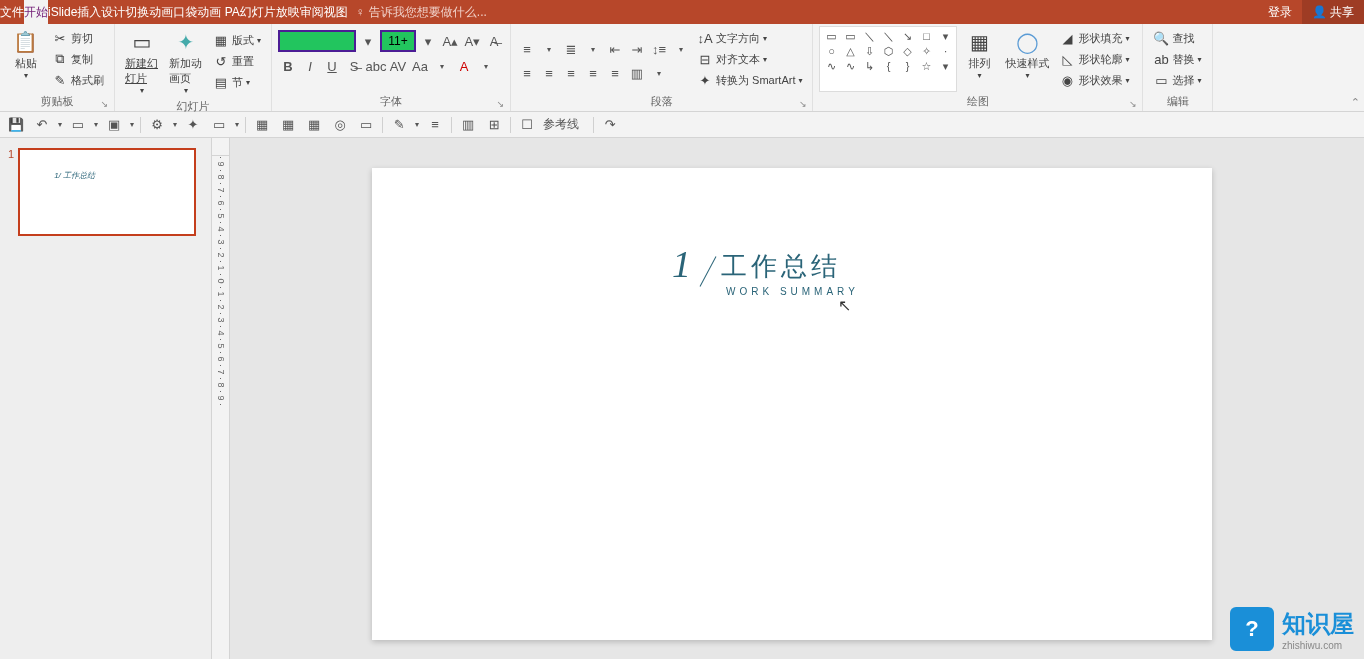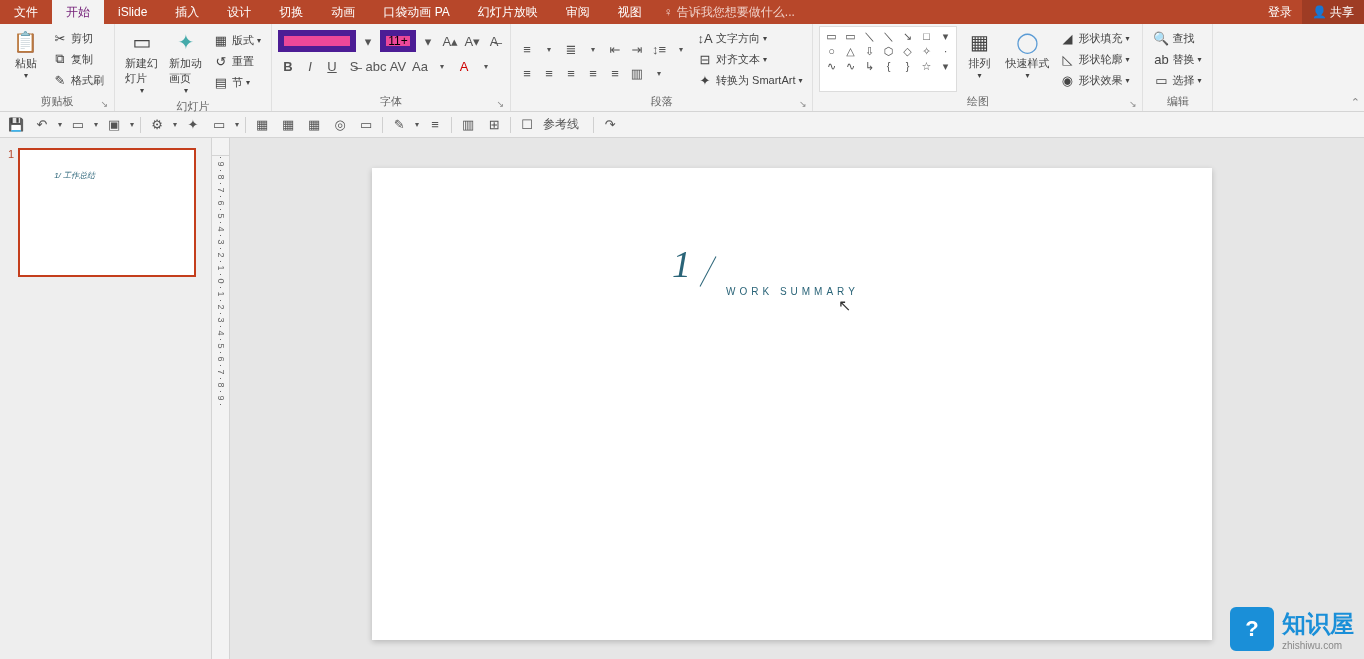--- a/index.html
+++ b/index.html
@@ -1,57 +1,57 @@
 <!DOCTYPE html>
 <html><head>
 <meta charset="utf-8">
 <style>
 * { margin: 0; padding: 0; box-sizing: border-box; font-family: "Microsoft YaHei", sans-serif; }
 body { background: #e6e6e6; width: 1364px; height: 659px; overflow: hidden; position: relative; }
 
 
 .menu-bar { height: 24px; background: #b7472a; display: flex; align-items: stretch; color: #fff; font-size: 12px; position: relative; }
-.menu-tab { padding: 0 14px; display: flex; align-items: center; cursor: pointer; }
+.menu-tab { padding: 0 0; display: flex; align-items: center; cursor: pointer; }
 .menu-tab.file { background: #b7472a; }
 .menu-tab.active { background: #f3f3f3; color: #701a75; }
 .menu-right { position: absolute; right: 0; top: 0; height: 24px; display: flex; align-items: stretch; }
 .menu-right .mr { padding: 12px 10px; display: flex; align-items: center; font-size: 12px; }
 .tell-me { margin-left: 8px; display: flex; align-items: center; color: #f0d0c8; font-size: 12px; }
 
 
 .ribbon { height: 88px; background: #f3f3f3; border-bottom: 1px solid #d4d4d4; display: flex; position: relative; }
 .group { border-right: 1px solid #e0e0e0; padding: 2px 6px 0 6px; display: flex; flex-direction: column; justify-content: space-between; }
 .group-body { display: flex; gap: 2px; flex: 1; }
 .group-label { text-align: center; font-size: 11px; color: #666; padding: 2px 0; position: relative; }
 .group-label .launcher { position: absolute; right: 0; bottom: 2px; font-size: 9px; color: #888; cursor: pointer; }
 .big-btn { display: flex; flex-direction: column; align-items: center; justify-content: flex-start; padding: 2px 4px; font-size: 11px; color: #444; cursor: pointer; min-width: 40px; }
 .big-btn .ic { width: 28px; height: 28px; display: flex; align-items: center; justify-content: center; font-size: 20px; }
 .stack { display: flex; flex-direction: column; gap: 1px; justify-content: center; }
 .small-btn { display: flex; align-items: center; gap: 3px; font-size: 11px; color: #444; padding: 1px 4px; cursor: pointer; height: 20px; }
 .small-btn .ic { width: 16px; height: 16px; display: inline-flex; align-items: center; justify-content: center; font-size: 13px; }
 .row { display: flex; align-items: center; gap: 2px; }
-.font-box, .size-box { border: 6px solid #4c1d95; background: #ec4899; height: 22px; font-size: 12px; padding: 0 4px; display: flex; align-items: center; }
+.font-box, .size-box { border: 2px solid #4c1d95; background: #22c55e; height: 22px; font-size: 12px; padding: 0 4px; display: flex; align-items: center; }
 .font-box { width: 78px; }
 .size-box { width: 36px; justify-content: center; }
 .sq { width: 20px; height: 20px; border: 1px solid transparent; display: inline-flex; align-items: center; justify-content: center; font-size: 13px; color: #555; cursor: pointer; }
 .shape-grid { display: grid; grid-template-columns: repeat(7, 18px); grid-auto-rows: 14px; gap: 1px; padding: 2px; border: 1px solid #dcdcdc; background: #fff; }
 .shape-grid span { font-size: 11px; color: #555; display: flex; align-items: center; justify-content: center; }
 .collapse { position: absolute; right: 4px; bottom: 2px; font-size: 11px; color: #888; cursor: pointer; }
 
 
 .qat { height: 26px; background: #f3f3f3; border-bottom: 1px solid #d4d4d4; display: flex; align-items: center; padding: 0 6px; gap: 6px; font-size: 13px; color: #555; }
 .qat .qbtn { width: 20px; height: 20px; display: inline-flex; align-items: center; justify-content: center; cursor: pointer; }
 .qat .sep { width: 1px; height: 16px; background: #d0d0d0; }
 
 
 .work { position: absolute; top: 138px; left: 0; right: 0; bottom: 0; display: flex; }
 .thumbs { width: 212px; background: #eee; border-right: 1px solid #d4d4d4; padding: 10px 8px; }
 .thumb-wrap { display: flex; gap: 4px; }
 .thumb-num { font-size: 11px; color: #b7472a; }
-.thumb { width: 178px; height: 129px; background: #fff; border: 2px solid #c43e1c; position: relative; }
+.thumb { width: 178px; height: 88px; background: #fff; border: 2px solid #c43e1c; position: relative; }
 .thumb-mark { position: absolute; left: 34px; top: 20px; font-size: 8px; color: #2a6478; font-style: italic; }
 
 .canvas-area { flex: 1; position: relative; overflow: hidden; }
 .ruler-h { position: absolute; top: 0; left: 30px; right: 0; height: 18px; background: #f3f3f3; border-bottom: 1px solid #d4d4d4; font-size: 9px; color: #666; display: flex; align-items: flex-end; justify-content: center; letter-spacing: 0; white-space: nowrap; overflow: hidden; }
 .ruler-v { position: absolute; top: 18px; left: 0; width: 18px; bottom: 0; background: #f3f3f3; border-right: 1px solid #d4d4d4; font-size: 9px; color: #666; writing-mode: vertical-rl; display: flex; align-items: center; justify-content: flex-start; letter-spacing: 0; white-space: nowrap; overflow: hidden; }
 .ruler-corner { position:absolute; top:0; left:0; width:18px; height:18px; background:#f3f3f3; border-right:1px solid #d4d4d4; border-bottom:1px solid #d4d4d4;}
 .slide-wrap { position: absolute; top: 30px; left: 160px; }
 .slide { width: 840px; height: 472px; background: #fff; box-shadow: 0 2px 6px rgba(0,0,0,.2); position: relative;
   background-image: radial-gradient(circle, #d0d0d0 .6px, transparent .6px);
   background-size: 12px 12px;
@@ -121,21 +121,21 @@
           </div>
       </div>
     </div>
     <div class="group-label"><span>剪贴板</span><span class="launcher">↘</span></div>
   </div>
 
   <div class="group">
     <div class="group-body">
       <div class="big-btn">
         <span class="ic">▭</span>
-        <span style="width:34px;">新建幻灯片</span>
+        <span style="width:34px;text-decoration:underline;">新建幻灯片</span>
         <span style="font-size:8px;">▾</span>
       </div>
       <div class="big-btn">
         <span class="ic" style="color:#4aa;">✦</span>
         <span style="width:34px;">新加动画页</span>
         <span style="font-size:8px;">▾</span>
       </div>
       <div class="stack">
         <div class="small-btn">
             <span class="ic">▦</span>
@@ -359,20 +359,21 @@
   </div>
 
   <div class="canvas-area">
     <div class="ruler-corner"></div>
     <div class="ruler-v">· 9 · 8 · 7 · 6 · 5 · 4 · 3 · 2 · 1 · 0 · 1 · 2 · 3 · 4 · 5 · 6 · 7 · 8 · 9 ·</div>
     <div class="slide-wrap">
       <div class="slide">
         <div class="slide-title">
           <span class="slide-num">1</span>
           <span class="slash"></span>
+          <span class="slide-main">工作总结</span>
         </div>
         <div class="slide-sub">WORK  SUMMARY</div>
         <div class="cursor">↖</div>
       </div>
     </div>
   </div>
 </div>
 
 <div class="watermark">
   <div class="wm-badge">?</div>

